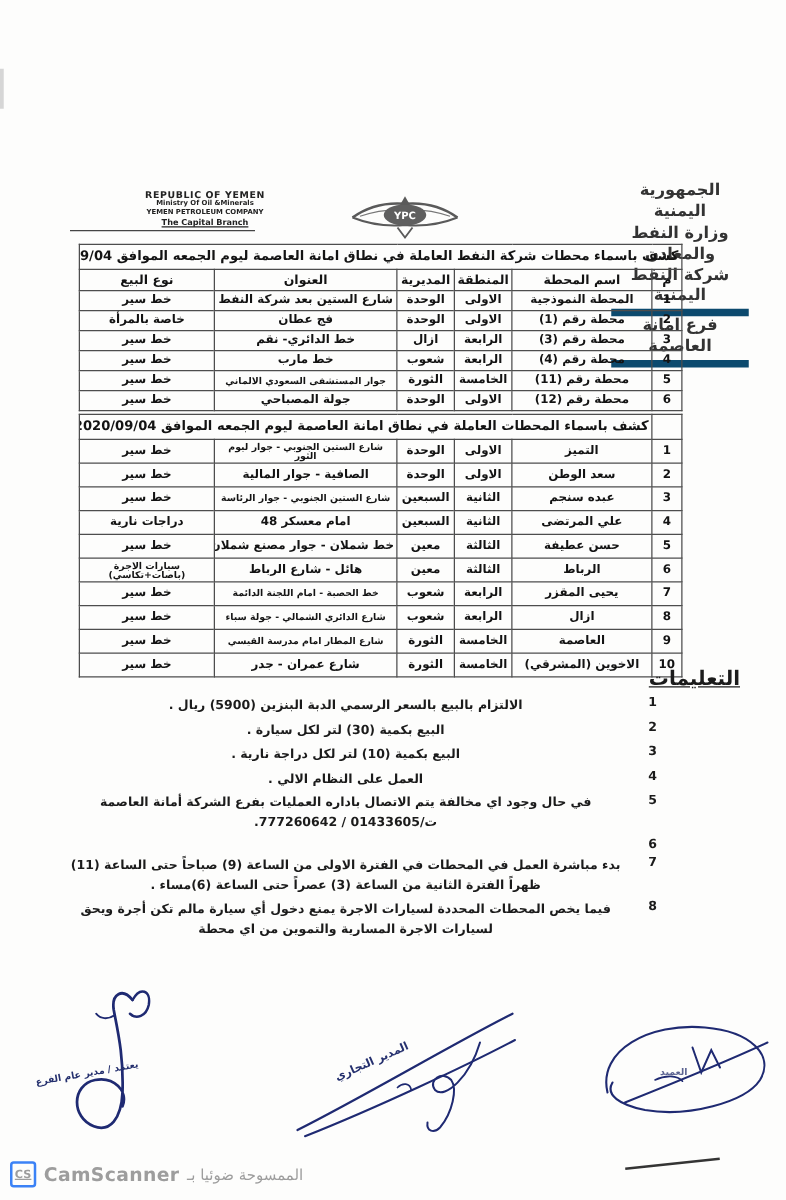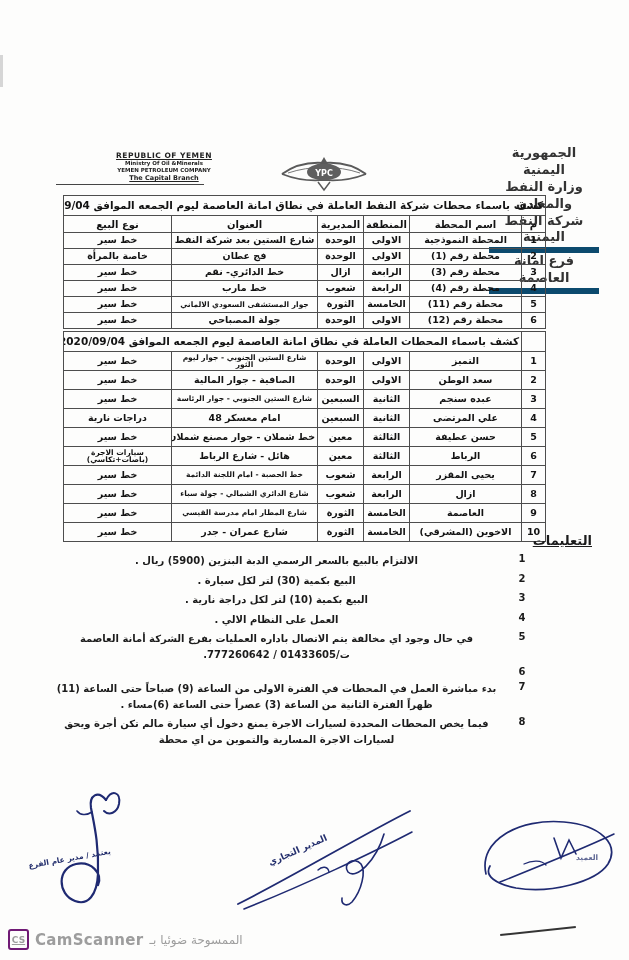--- a/index.html
+++ b/index.html
@@ -1,21 +1,21 @@
 <!DOCTYPE html>
 <html lang="ar"><head>
 <meta charset="utf-8">
 <style>
   html,body{margin:0;padding:0;background:#ffffff;}
   .page{position:relative;width:629px;height:960px;background:#fdfdfc;overflow:hidden;
         font-family:"DejaVu Sans", sans-serif;color:#1a1a1a;}
 
   
   .lh-en{position:absolute;left:84px;top:151px;width:160px;text-align:center;line-height:1.25;color:#222;}
-  .lh-en .l1{font-size:7.5px;font-weight:bold;letter-spacing:.5px;text-decoration:underline;}
+  .lh-en .l1{font-size:7.5px;font-weight:bold;letter-spacing:.5px;}
   .lh-en .l2,.lh-en .l3{font-size:5.5px;font-weight:bold;}
   .lh-en .l4{font-size:6.5px;font-weight:bold;text-decoration:underline;}
   .lh-rule{position:absolute;left:56px;top:184px;width:148px;height:1px;background:#454545;}
   .lh-ar{position:absolute;left:489px;top:145px;width:110px;text-align:center;direction:rtl;
          line-height:1.3;color:#333;font-weight:bold;font-size:13px;}
   .lh-ar span{display:inline-block;}
   .lh-ar .u{border-bottom:6px solid #0c4a6e;padding-bottom:1px;}
   .logo{position:absolute;left:278px;top:152px;width:92px;height:44px;}
 
   
@@ -25,35 +25,35 @@
   .t1{left:63px;top:195px;width:482px;}
   .t2{left:63px;top:331px;width:482px;}
   .title-cell{font-size:10.5px;height:19px;}
   .t1 th{font-size:10px;height:16px;}
   .t1 tbody td{font-size:9.5px;height:15px;}
   .t2 tbody td{font-size:9.5px;height:18px;}
   td.xs{font-size:7.5px !important;white-space:normal !important;line-height:1 !important;}
 
   
   .notes{position:absolute;right:37px;top:533px;width:545px;direction:rtl;color:#1b1b1b;}
-  .notes-title{font-size:13px;font-weight:bold;text-decoration:underline;margin-bottom:5px;}
+  .notes-title{font-size:16px;font-weight:bold;text-decoration:underline;margin-bottom:5px;}
   .note-item{display:flex;margin-bottom:4px;align-items:flex-start;}
   .note-num{width:20px;flex:0 0 20px;margin-left:6px;margin-right:60px;font-size:10px;font-weight:bold;text-align:center;}
   .note-text{flex:1;font-size:10px;font-weight:bold;text-align:center;line-height:1.55;}
 
   
   .sig{position:absolute;}
   .sig-label{position:absolute;font-weight:bold;color:#25306e;}
   .sig-label.l{left:28px;top:854px;font-size:7.5px;transform:rotate(-10deg);}
   .sig-label.m{left:266px;top:845px;font-size:9px;transform:rotate(-24deg);}
-  .sig-label.r{left:528px;top:853px;font-size:7.5px;opacity:.75;margin-left:48px;}
+  .sig-label.r{left:528px;top:853px;font-size:7.5px;opacity:.75;}
 
   
   .scanbar{position:absolute;left:8px;top:929px;display:flex;align-items:center;gap:6px;color:#9d9d9d;}
-  .cs-icon{width:17px;height:17px;border:2px solid #701a75;border-radius:3px;font-size:9px;
+  .cs-icon{width:17px;height:17px;border:2px solid #3b82f6;border-radius:3px;font-size:9px;
            font-weight:bold;display:flex;align-items:center;justify-content:center;color:#9d9d9d;text-decoration:underline;}
   .cs-brand{font-size:15px;font-weight:bold;letter-spacing:.3px;}
   .cs-ar{font-size:12px;direction:rtl;}
 
   
   .artifact-line{position:absolute;left:500px;top:930px;width:76px;height:2px;background:#343434;transform:rotate(-6deg);}
   .artifact-edge{position:absolute;left:0;top:55px;width:3px;height:32px;background:#d6d6d6;}
 </style>
 </head>
 <body>

